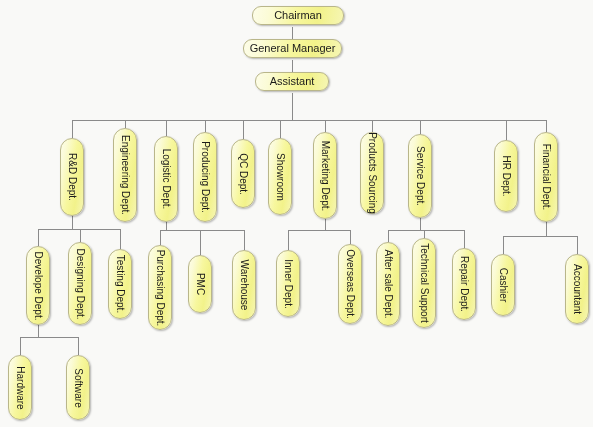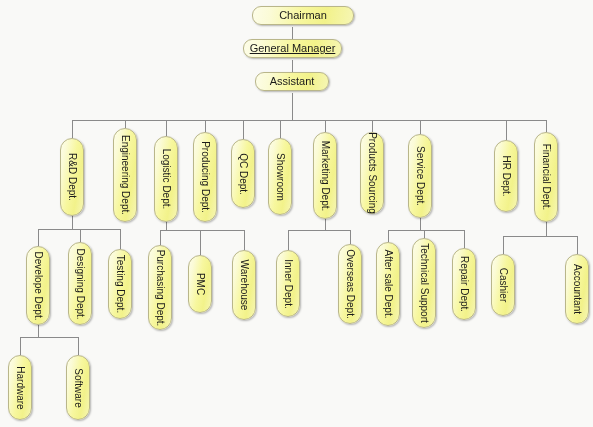--- a/index.html
+++ b/index.html
@@ -119,24 +119,24 @@
   <div class="line h" style="left:388px; top:230px; width:76px;"></div>
   <div class="line v" style="left:388px; top:230px; height:12px;"></div>
   <div class="line v" style="left:424px; top:230px; height:8px;"></div>
   <div class="line v" style="left:464px; top:230px; height:18px;"></div>
 
   <div class="line v" style="left:546px; top:222px; height:14px;"></div>
   <div class="line h" style="left:503px; top:236px; width:74px;"></div>
   <div class="line v" style="left:503px; top:236px; height:18px;"></div>
   <div class="line v" style="left:577px; top:236px; height:18px;"></div>
 
-  <div class="node horiz" style="left:252px; top:6px; width:102px;">
+  <div class="node horiz" style="left:252px; top:6px; width:92px;">
     <span class="cap">Chairman</span>
   </div>
-  <div class="node horiz" style="left:243px; top:39px; width:99px;text-decoration:underline;">
+  <div class="node horiz" style="left:243px; top:39px; width:99px;">
     <span class="cap">General Manager</span>
   </div>
   <div class="node horiz" style="left:255px; top:72px; width:74px;text-align:right;">
     <span class="cap">Assistant</span>
   </div>
 
   <div class="node vert" style="left:60px; top:138px; height:78px;">
     <span class="cap">R&amp;D Dept.</span>
   </div>
   <div class="node vert" style="left:113px; top:128px; height:94px;">

